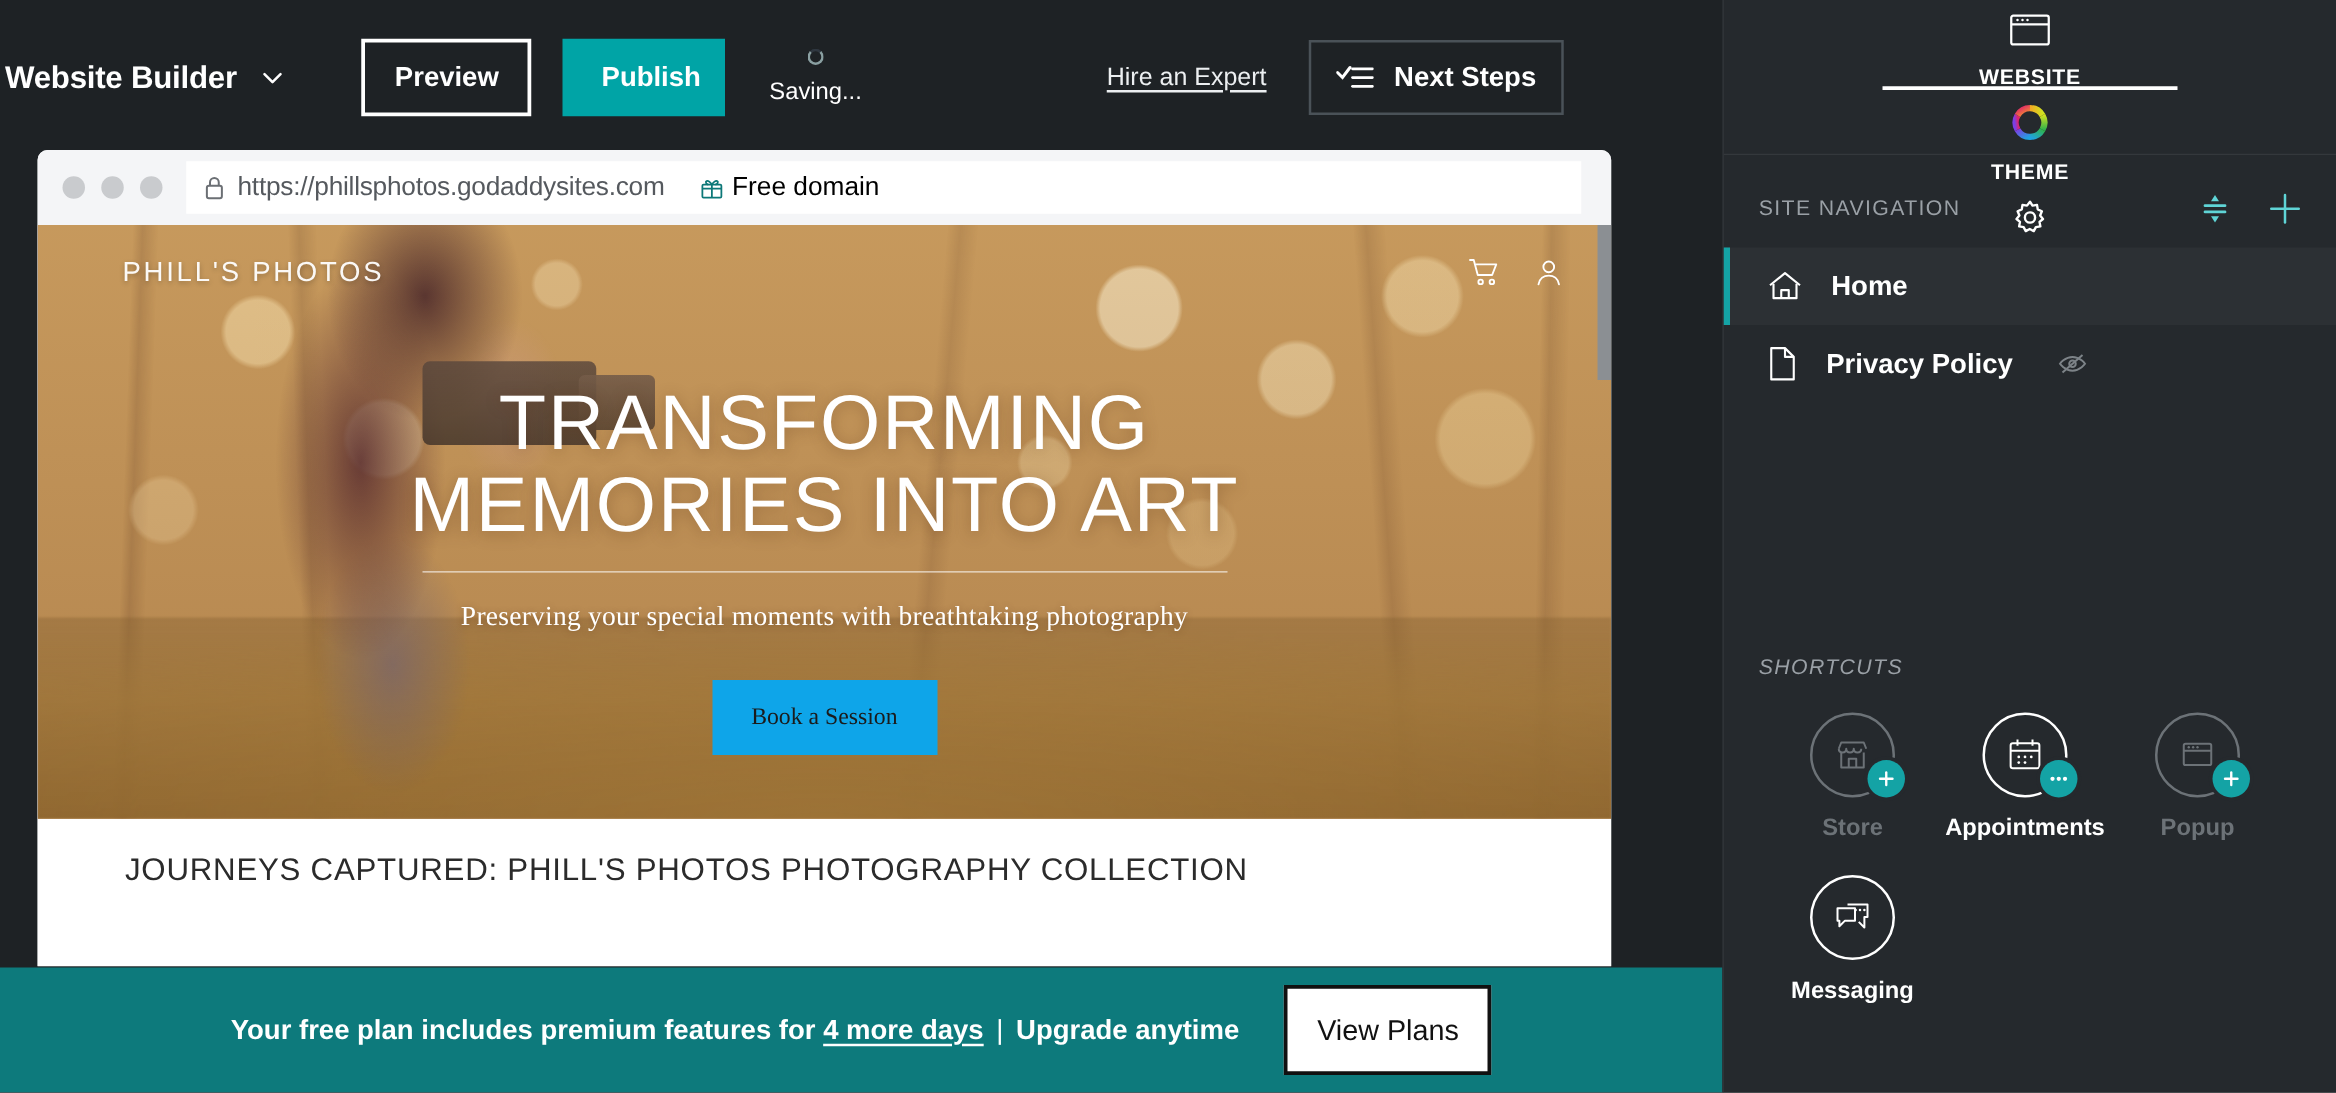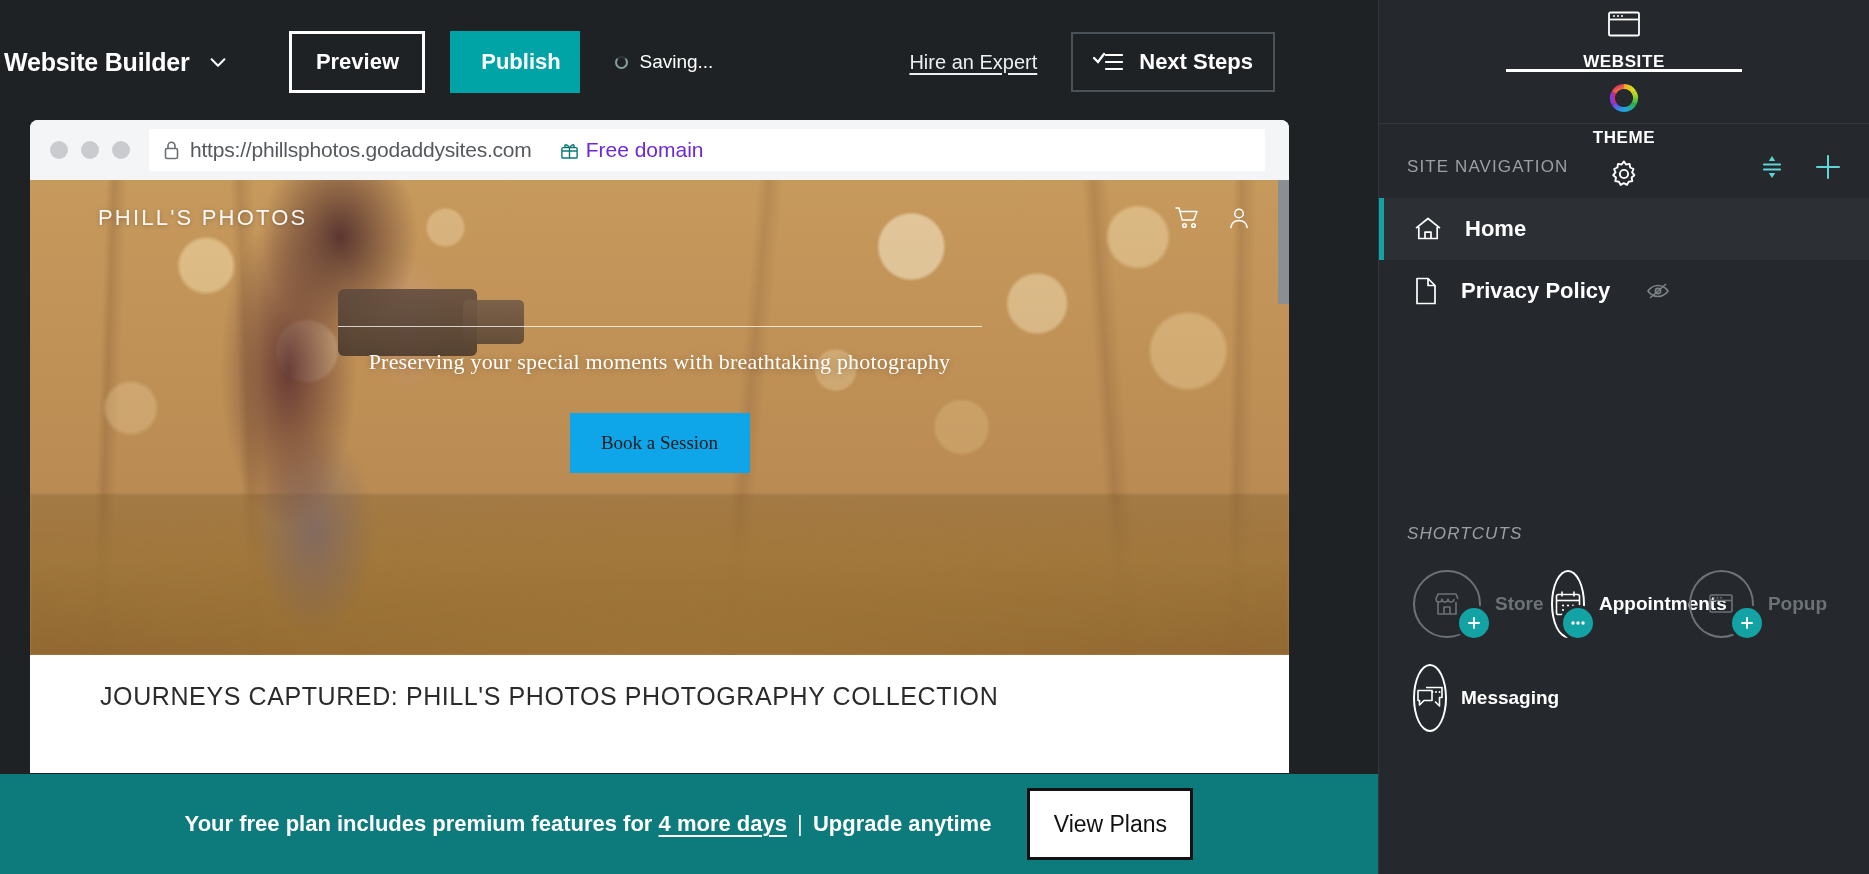--- a/index.html
+++ b/index.html
@@ -30,21 +30,21 @@
     display: flex; align-items: center; justify-content: center; cursor: pointer;
   }
   .btn-publish {
     margin-left: 25px; width: 130px; height: 62px;
     border: none; background: #00a4a6; color: #ffffff;
     font-size: 22px; font-weight: bold; font-family: inherit;
     display: flex; align-items: center; justify-content: center; cursor: pointer; padding-left: 11px;
   }
   .saving {
     margin-left: 35px; display: flex; align-items: center; gap: 11px;
-    color: #ffffff; font-size: 19px;
+    color: #ffffff; font-size: 19px; flex-direction: column;
   }
   .spinner {
     width: 13px; height: 13px; border-radius: 50%;
     border: 2px solid #8aa0a2; border-top-color: #2f3740;
   }
   .hire {
     margin-left: 196px; color: #eceff1; font-size: 20px;
     text-decoration: underline; text-underline-offset: 4px; cursor: pointer;
     white-space: nowrap;
   }
@@ -67,21 +67,21 @@
   }
   .dots { display: flex; gap: 13px; margin-right: 16px; }
   .dot { width: 18px; height: 18px; border-radius: 50%; background: #c9cbce; }
   .urlbar {
     flex: 1; height: 42px; background: #ffffff; display: flex; align-items: center;
     gap: 10px; padding: 0 14px; margin-right: 24px;
   }
   .url-text { color: #55595e; font-size: 21px; letter-spacing: -0.2px; }
   .freedom {
     display: flex; align-items: center; gap: 7px; margin-left: 18px;
-    color: #6d28d9; font-size: 21px; cursor: pointer;
+    color: #000000; font-size: 21px; cursor: pointer;
   }
 
   
   .site { position: relative; width: 1259px; height: 593px; overflow: hidden; background:#fff; }
   .hero {
     position: relative; width: 1259px; height: 475px; overflow: hidden;
     background: #b58a5e;
   }
   .hero-img { position: absolute; inset: 0; }
   
@@ -243,21 +243,21 @@
   .navrow.active::before {
     content:''; position: absolute; left: 0; top: 0; bottom: 0; width: 5px; background: #14a3a5;
   }
   .navrow .label { color: #ffffff; font-size: 22px; font-weight: bold; }
 
   .shortcuts-head { padding: 0 28px; margin-top: 202px; font-style: italic; }
   .shortcuts-grid {
     display: flex; flex-wrap: wrap; gap: 0; padding: 26px 0 0 34px;
   }
   .sc {
-    width: 138px; display: flex; flex-direction: row; align-items: center; gap: 14px;
+    width: 138px; display: flex; flex-direction: column; align-items: center; gap: 14px;
     margin-bottom: 26px; cursor: pointer;
   }
   .sc-circle {
     position: relative; width: 68px; height: 68px; border-radius: 50%;
     border: 2px solid #ffffff; display: flex; align-items: center; justify-content: center;
   }
   .sc.dim .sc-circle { border-color: #6c7277; }
   .sc-badge {
     position: absolute; right: -10px; bottom: -2px; width: 30px; height: 30px; border-radius: 50%;
     background: #14a3a5; display: flex; align-items: center; justify-content: center;
@@ -361,20 +361,24 @@
             <span>
               <svg width="24" height="24" viewBox="0 0 24 24" fill="none" stroke="#ffffff" stroke-width="1.5" stroke-linecap="round">
                 <circle cx="12" cy="7.5" r="4.3"></circle>
                 <path d="M3.8 21.5c.8-4.6 4.2-7 8.2-7s7.4 2.4 8.2 7"></path>
               </svg>
             </span>
           </div>
         </div>
 
         <div class="hero-copy">
+          <div class="hero-h1">
+            <div>TRANSFORMING</div>
+            <div>MEMORIES INTO ART</div>
+          </div>
           <div class="hero-rule"></div>
           <div class="hero-sub">Preserving your special moments with breathtaking photography</div>
           <div class="hero-cta">Book a Session</div>
         </div>
       </div>
 
       <div class="collection-title">JOURNEYS CAPTURED: PHILL'S PHOTOS PHOTOGRAPHY COLLECTION</div>
 
       <div class="site-scrollbar">
         <div class="thumb"></div>

